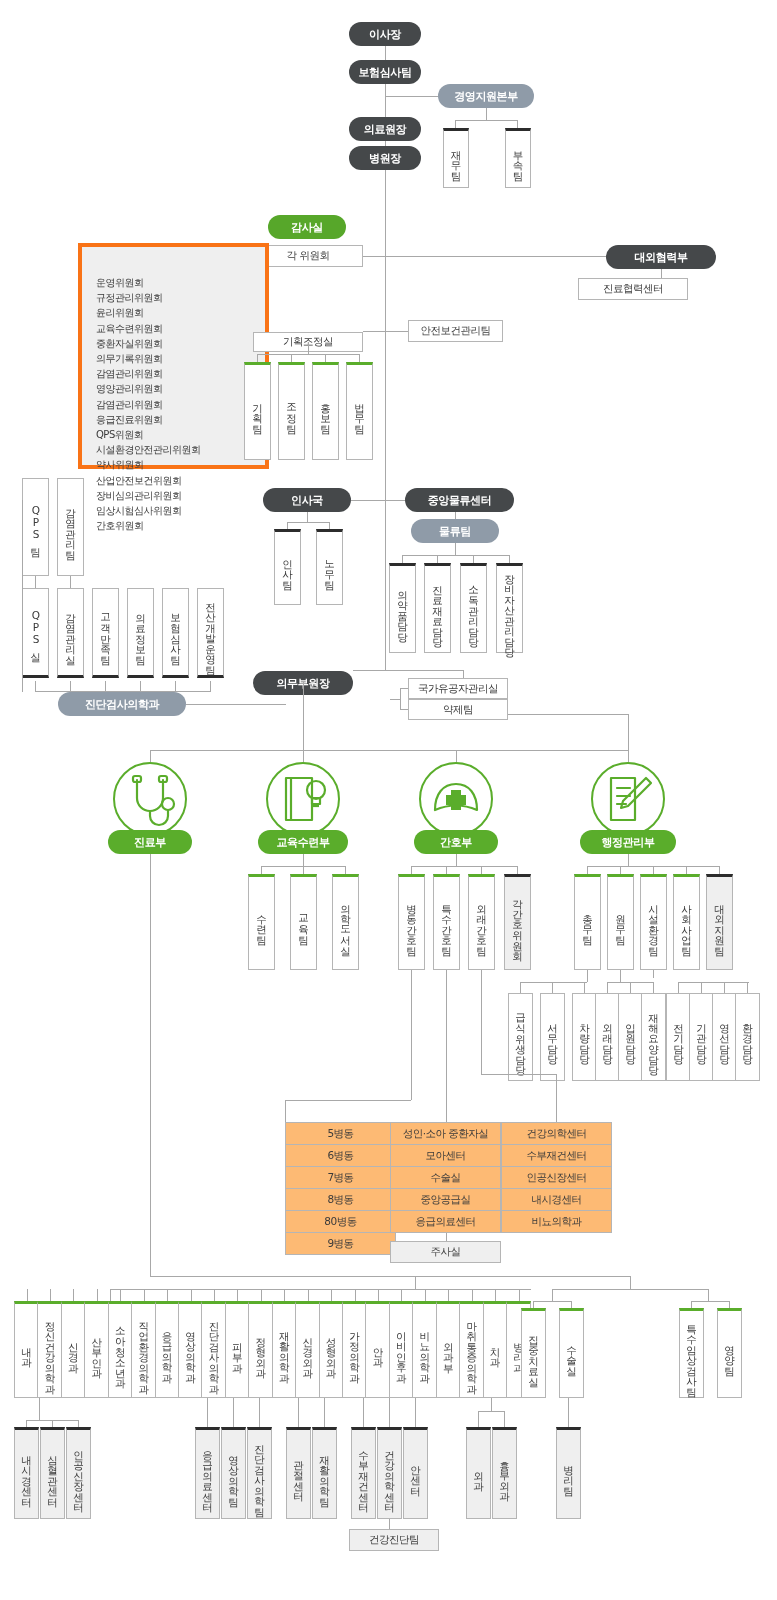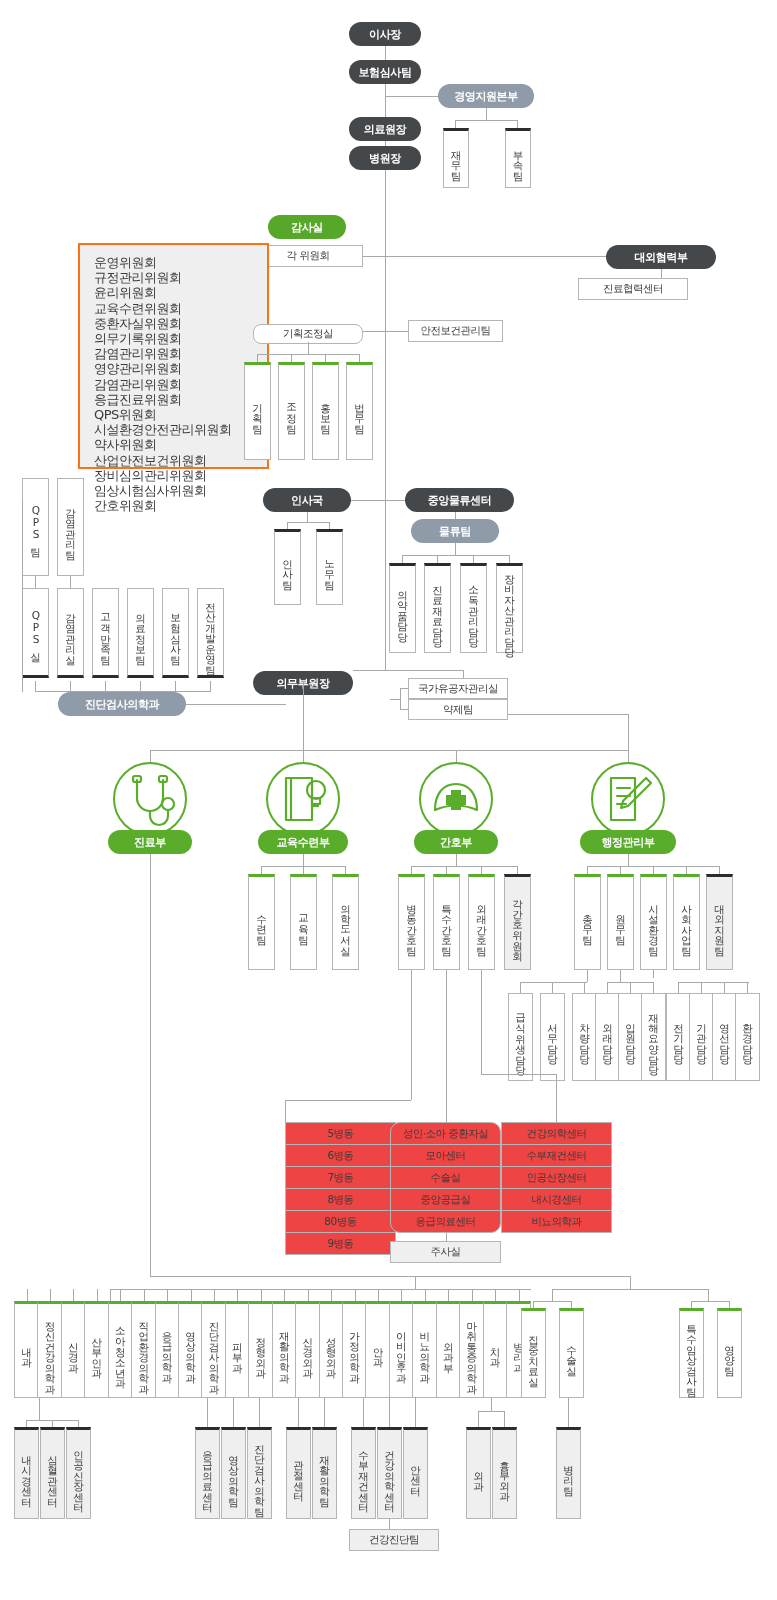--- a/index.html
+++ b/index.html
@@ -48,40 +48,40 @@
   .vbox.dtop { border-top:3px solid #2c2c2c; }
   .vbox.dbot { border-bottom:3px solid #2c2c2c; }
   .vtxt {
     writing-mode: vertical-rl; text-orientation: upright;
     line-height:1.05; letter-spacing:0px; white-space:nowrap;
     font-size:10.5px;
   }
 
   
   .panel {
-    background:#efefef; border:2px solid #f97316;
-    padding:10px 0 10px 14px;
-    font-size:13px; line-height:15.2px; letter-spacing:-0.5px;
+    background:#efefef; border:4px solid #f97316;
+    padding:28px 0 10px 14px;
+    font-size:10px; line-height:15.2px; letter-spacing:-0.5px;
     color:#3a3a3a;
   }
   .panel div { white-space:nowrap; }
 
   
   .h { position:absolute; background:#a8a8a8; height:1px; }
   .v { position:absolute; background:#a8a8a8; width:1px; }
 
   
   .circ {
     position:absolute; width:74px; height:74px; border-radius:50%;
     border:2px solid #5aad2b;
   }
   .circ svg { position:absolute; left:0; top:0; }
 
   
-  .stack { position:absolute; border:1px solid #b5b5b5; background:#ef4444; }
+  .stack { position:absolute; border:1px solid #b5b5b5; background:#fdba74; }
   .stack .row {
     border-bottom:1px solid #b5b5b5; height:22px;
     display:flex; align-items:center; justify-content:center;
     font-size:10.5px; letter-spacing:-0.5px;
   }
   .stack .row:last-child { border-bottom:none; }
 </style>
 </head>
 <body>
 
@@ -132,21 +132,21 @@
     <div>응급진료위원회</div>
     <div>QPS위원회</div>
     <div>시설환경안전관리위원회</div>
     <div>약사위원회</div>
     <div>산업안전보건위원회</div>
     <div>장비심의관리위원회</div>
     <div>임상시험심사위원회</div>
     <div>간호위원회</div>
   </div>
 
-  <div class="n box" style="left:253px;top:324px;width:110px;height:20px;border-radius:8px;">기획조정실</div>
+  <div class="n box" style="left:253px;top:332px;width:110px;height:20px;">기획조정실</div>
   <div class="h" style="left:363px;top:331px;width:45px;"></div>
   <div class="n box" style="left:408px;top:320px;width:95px;height:22px;">안전보건관리팀</div>
   <div class="h" style="left:385px;top:331px;width:23px;"></div>
 
   <div class="v" style="left:308px;top:342px;height:12px;"></div>
   <div class="h" style="left:257px;top:354px;width:102px;"></div>
   <div class="v" style="left:257px;top:354px;height:8px;"></div>
   <div class="v" style="left:291px;top:354px;height:8px;"></div>
   <div class="v" style="left:325px;top:354px;height:8px;"></div>
   <div class="v" style="left:359px;top:354px;height:8px;"></div>
@@ -424,21 +424,21 @@
 
   <div class="stack" style="left:285px;top:1122px;width:111px;height:133px;">
     <div class="row">5병동</div>
     <div class="row">6병동</div>
     <div class="row">7병동</div>
     <div class="row">8병동</div>
     <div class="row">80병동</div>
     <div class="row">9병동</div>
   </div>
 
-  <div class="stack" style="left:390px;top:1122px;width:111px;height:111px;border-radius:10px;">
+  <div class="stack" style="left:390px;top:1122px;width:111px;height:111px;">
     <div class="row">성인·소아 중환자실</div>
     <div class="row">모아센터</div>
     <div class="row">수술실</div>
     <div class="row">중앙공급실</div>
     <div class="row">응급의료센터</div>
   </div>
   <div class="v" style="left:446px;top:1233px;height:8px;"></div>
   <div class="n box shade" style="left:390px;top:1241px;width:111px;height:22px;">주사실</div>
 
   <div class="stack" style="left:501px;top:1122px;width:111px;height:111px;">

